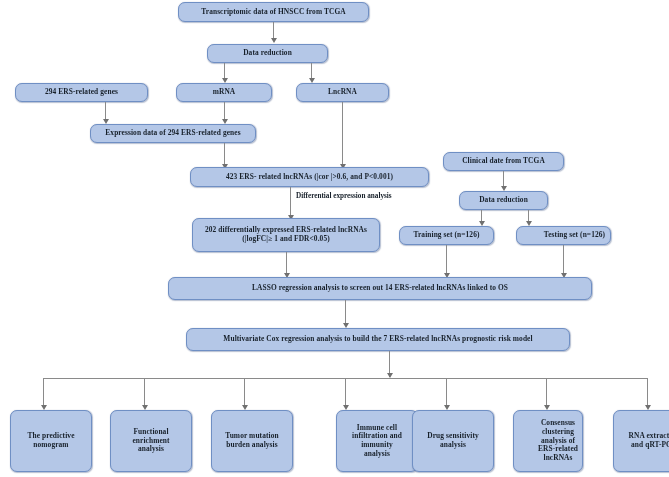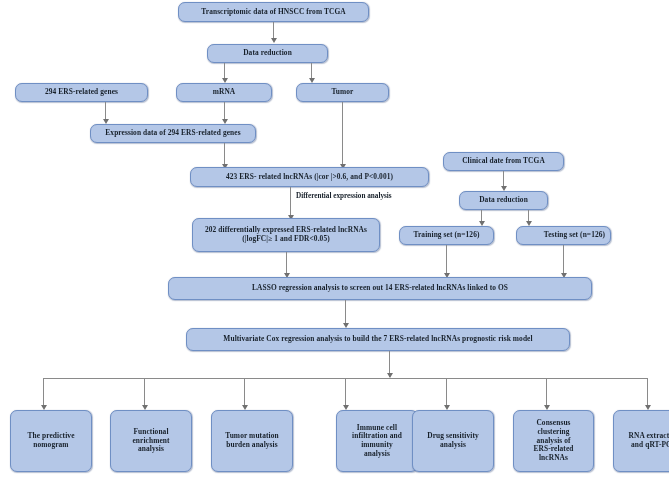--- a/index.html
+++ b/index.html
@@ -78,21 +78,21 @@
   <div class="arrow" style="left:222px; top:78px;"></div>
   <div class="arrow" style="left:309px; top:78px;"></div>
 
   <div class="node" style="left:15px; top:83px; width:133px; height:19px;">
     <span>294 ERS-related genes</span>
   </div>
   <div class="node" style="left:176px; top:83px; width:96px; height:19px;">
     <span>mRNA</span>
   </div>
   <div class="node" style="left:296px; top:83px; width:93px; height:19px;">
-    <span>Tumor</span>
+    <span>LncRNA</span>
   </div>
 
   <div class="edge v" style="left:105px; top:102px; height:19px;"></div>
   <div class="arrow" style="left:103px; top:119px;"></div>
 
   <div class="edge v" style="left:224px; top:102px; height:19px;"></div>
   <div class="arrow" style="left:222px; top:119px;"></div>
 
   <div class="node" style="left:90px; top:124px; width:166px; height:19px;">
     <span>Expression data of 294 ERS-related genes</span>
@@ -193,21 +193,21 @@
   <div class="node" style="left:312px; top:410px; width:82px; height:62px;margin-left:24px;">
     <span>Immune cell
 infiltration and
 immunity
 analysis</span>
   </div>
   <div class="node" style="left:412px; top:410px; width:82px; height:62px;justify-content:center;">
     <span>Drug sensitivity
 analysis</span>
   </div>
-  <div class="node" style="left:513px; top:410px; width:81px; height:62px;">
+  <div class="node" style="left:513px; top:410px; width:70px; height:62px;justify-content:flex-end;">
     <span>Consensus
 clustering
 analysis of
 ERS-related
 lncRNAs</span>
   </div>
   <div class="node" style="left:613px; top:410px; width:82px; height:62px;">
     <span>RNA extraction
 and qRT-PCR</span>
   </div>

